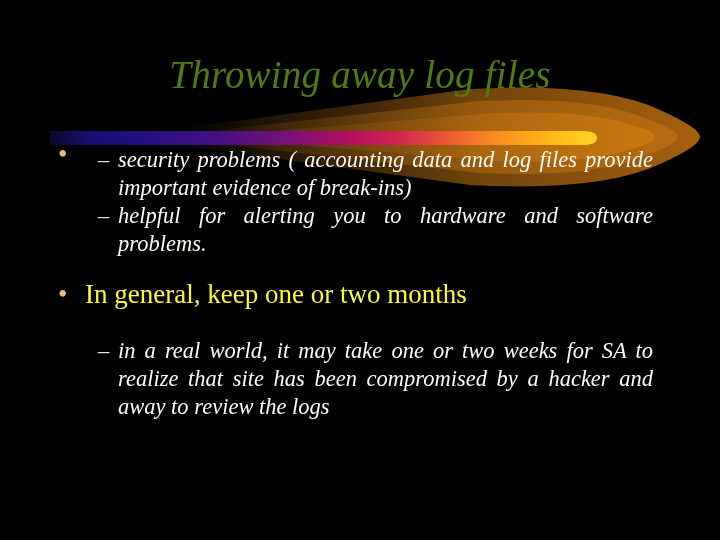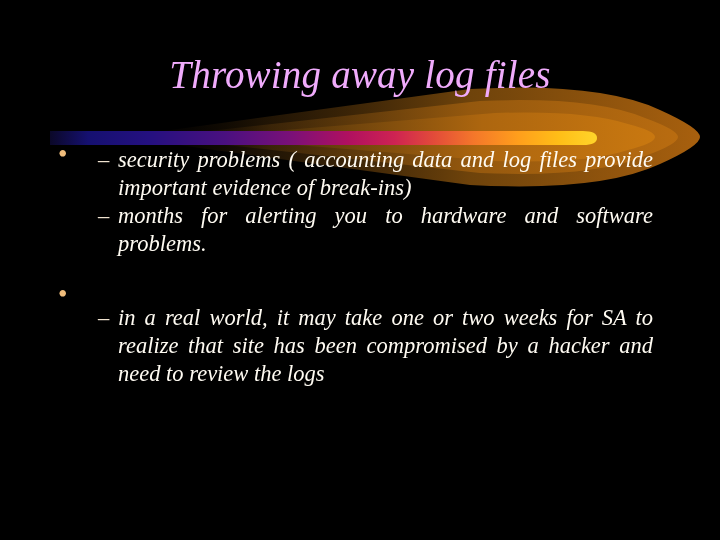--- a/index.html
+++ b/index.html
@@ -32,21 +32,21 @@
   
   #slide-title {
     position: absolute;
     left: 0;
     top: 52px;
     width: 720px;
     text-align: center;
     font-style: italic;
     font-size: 39px;
     line-height: 46px;
-    color: #f0abfc;
+    color: #4d7c0f;
     letter-spacing: 0.2px;
     white-space: nowrap;
     z-index: 3;
   }
 
   
   #body-content {
     position: absolute;
     left: 0;
     top: 138px;
@@ -173,30 +173,31 @@
 
     <div class="spacer-sm"></div>
 
     <div class="level2">
       <span class="bullet-marker">–</span>
       <span class="bullet-text">security problems ( accounting data and log files provide important evidence of break-ins)</span>
     </div>
 
     <div class="level2">
       <span class="bullet-marker">–</span>
-      <span class="bullet-text">months for alerting you to hardware and software problems.</span>
+      <span class="bullet-text">helpful for alerting you to hardware and software problems.</span>
     </div>
 
     <div class="spacer-md"></div>
 
     <div class="level1">
       <span class="bullet-marker">•</span>
+      <span class="bullet-text">In general, keep one or two months</span>
     </div>
 
     <div class="spacer-lg"></div>
 
     <div class="level2">
       <span class="bullet-marker">–</span>
-      <span class="bullet-text">in a real world, it may take one or two weeks for SA to realize that site has been compromised by a hacker and need to review the logs</span>
+      <span class="bullet-text">in a real world, it may take one or two weeks for SA to realize that site has been compromised by a hacker and away to review the logs</span>
     </div>
 
   </div>
 </div>
 
 </body></html>

